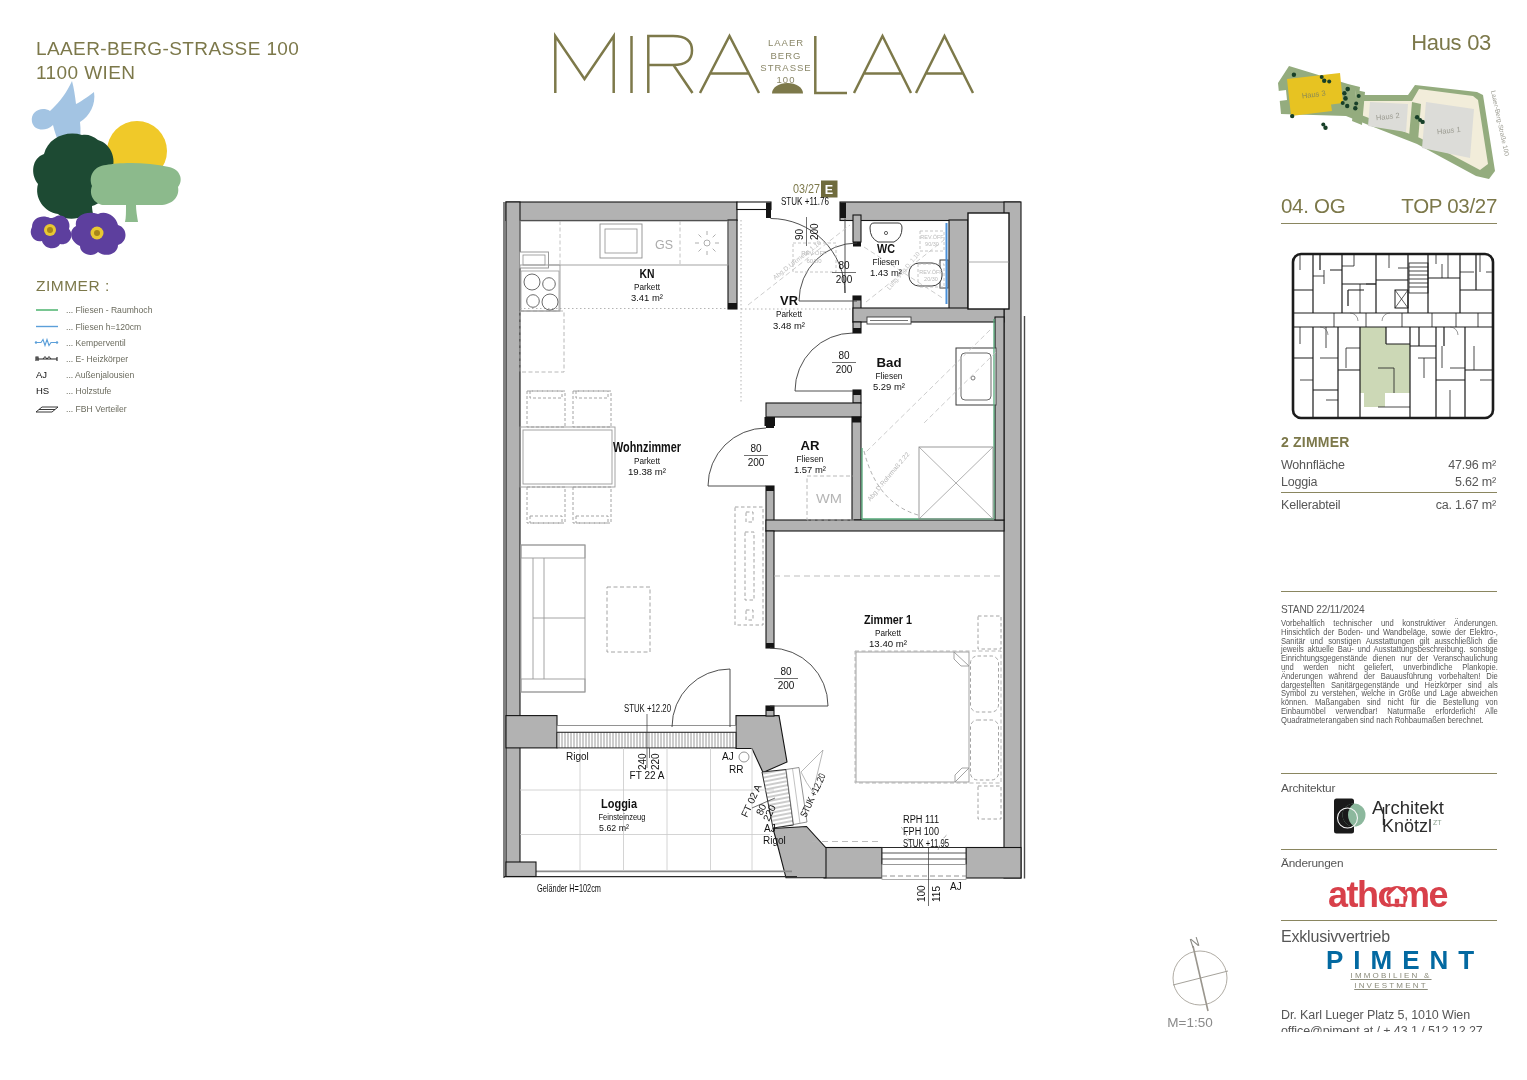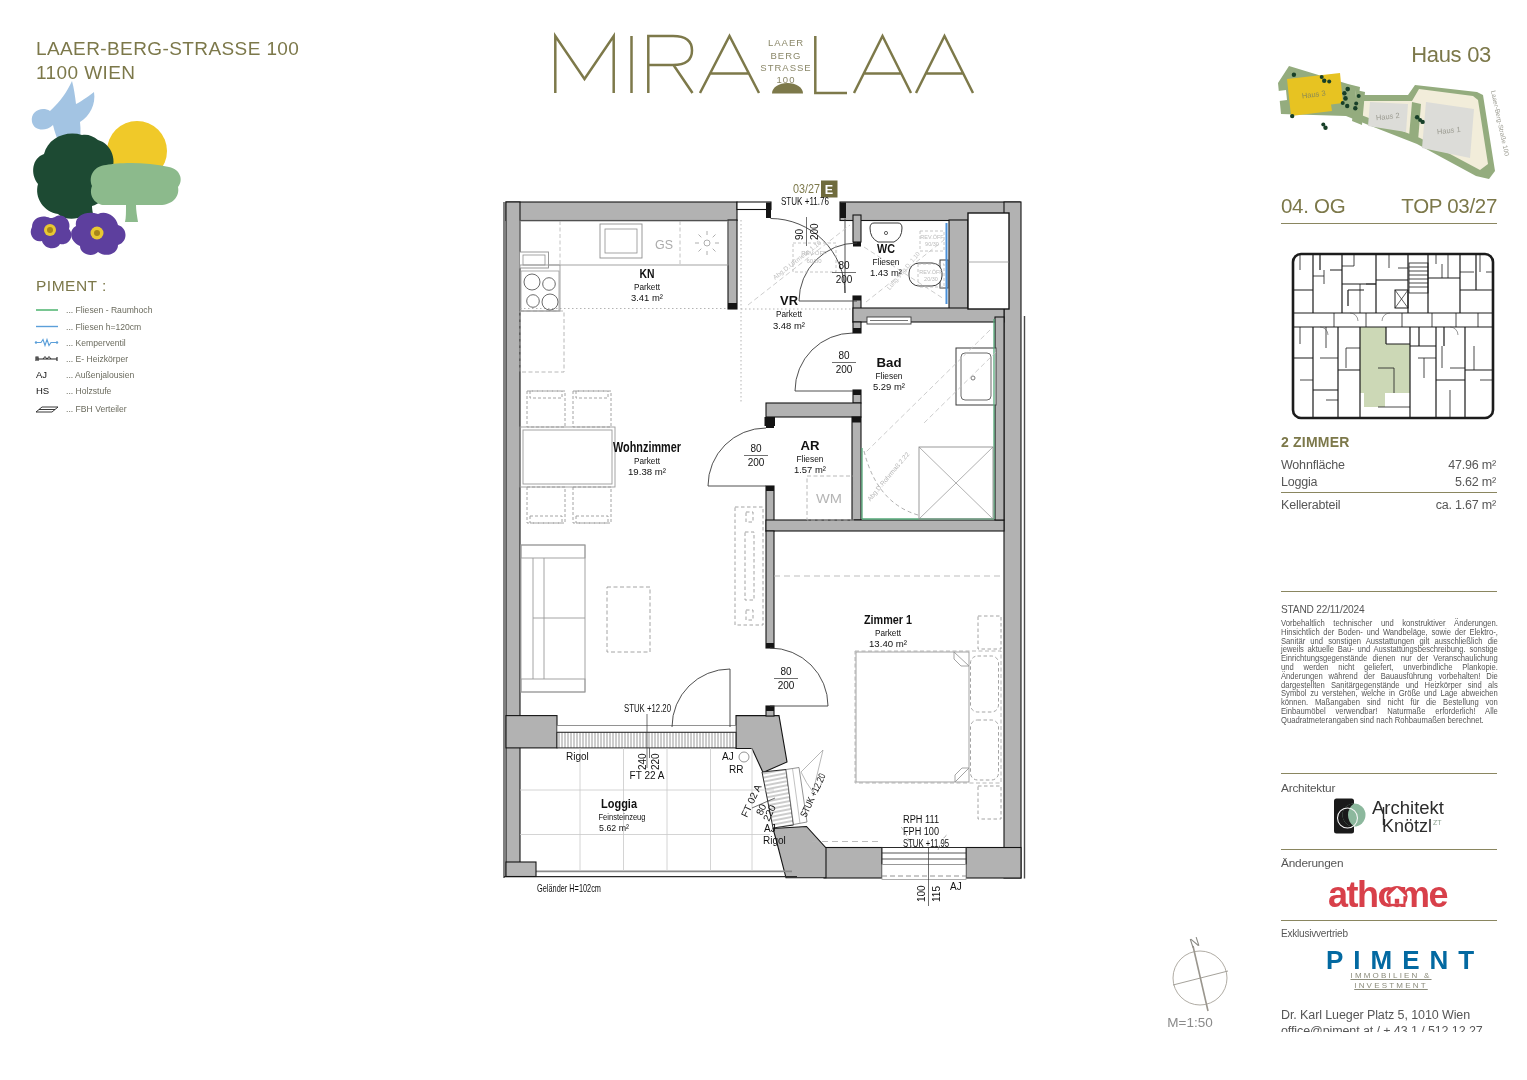--- a/index.html
+++ b/index.html
@@ -28,21 +28,21 @@
 
   <path d="M30,140 C22,136 12,140 12,149 C8,156 14,165 22,163 C24,171 36,173 40,166 C49,168 55,158 49,151 C52,142 42,134 35,139 C33,140 31,140 30,140 Z" fill="#5d3f9e"></path>
   <circle cx="30" cy="152" r="6" fill="#e8c832"></circle>
   <circle cx="30" cy="152" r="3" fill="#a8861a"></circle>
 
   <path d="M78,136 C66,132 54,138 56,148 C48,152 50,164 60,168 C60,176 72,180 78,174 C86,180 98,176 98,167 C108,164 108,150 98,147 C96,138 86,132 78,136 Z" fill="#5d3f9e"></path>
   <circle cx="77" cy="155" r="6.5" fill="#e8c832"></circle>
   <circle cx="77" cy="155" r="3" fill="#a8861a"></circle>
 </svg>
 
-<div class="abs olive" style="left:36px;top:277px;font-size:15.5px;letter-spacing:0.5px;">PIMENT :</div>
+<div class="abs olive" style="left:36px;top:277px;font-size:15.5px;letter-spacing:0.5px;">ZIMMER :</div>
 
 <svg class="abs" style="left:30px;top:298px;" width="210" height="125" viewBox="0 0 210 125">
 
   <line x1="6" y1="12" x2="28" y2="12" stroke="#3fae63" stroke-width="1.4"></line>
   <text x="36" y="15" font-size="8.6" fill="#6b6b5e">... Fliesen - Raumhoch</text>
 
   <line x1="6" y1="28.5" x2="28" y2="28.5" stroke="#5b9fd9" stroke-width="1.4"></line>
   <text x="36" y="31.5" font-size="8.6" fill="#6b6b5e">... Fliesen h=120cm</text>
 
   <path d="M6,44.5 h5 l2,-3 2,6 2,-6 2,6 2,-3 h5" fill="none" stroke="#5b9fd9" stroke-width="1.1"></path>
@@ -85,21 +85,21 @@
   <g fill="#8a8768" font-size="9.5" letter-spacing="1" text-anchor="middle" font-family="Liberation Sans,sans-serif">
     <text x="246" y="17.5">LAAER</text>
     <text x="246" y="30.5">BERG</text>
     <text x="246" y="42.5">STRASSE</text>
     <text x="246" y="54.5">100</text>
   </g>
 
   <path d="M232,65.5 A15.5,10.5 0 0 1 263,65.5 Z" fill="#7d794a"></path>
 </svg>
 
-<div class="abs olive" style="left:1281px;top:30px;width:210px;text-align:right;font-size:22px;letter-spacing:-0.3px;margin-top:12px;">Haus 03</div>
+<div class="abs olive" style="left:1281px;top:30px;width:210px;text-align:right;font-size:22px;letter-spacing:-0.3px;">Haus 03</div>
 
 <svg class="abs" style="left:1272px;top:58px;" width="245" height="125" viewBox="0 0 245 125">
 
   <path d="M6,25 L17,8 L76,26 L88,29 L87,37 L136,37 L143,27 L205,34 L211,37 L223,113 L217,121 L204,118 L145,86 L99,68 L74,58 L9,56 Z" fill="#94ac7e"></path>
 
   <path d="M84,32 L83,43 L140,43 L147,31 L201,38 L206,42 L216,106 L208,112 L148,80 L102,62 L84,55 Z" fill="#f2edda"></path>
 
   <path d="M15,21 L68,15 L71,45 L59,46.5 L60,53 L19,58 Z" fill="#e7c322"></path>
   <text x="42" y="39" font-size="7.5" fill="#8a8a55" text-anchor="middle" transform="rotate(-7 42 39)">Haus 3</text>
 
@@ -221,21 +221,21 @@
   <g id="athouse">
     <circle cx="72" cy="22.6" r="10.6" fill="#d8404a"></circle>
     <polygon points="72,13.6 81.2,22.3 62.8,22.3" fill="#ffffff"></polygon>
     <rect x="65.6" y="21" width="12.8" height="8.8" fill="#ffffff"></rect>
     <rect x="69.8" y="24.8" width="4.4" height="5" fill="#d8404a"></rect>
   </g>
 </svg>
 
 <div class="abs" style="left:1281px;top:920px;width:216px;height:1px;background:#8a8660;"></div>
 
-<div class="abs gray" style="left:1281px;top:928px;font-size:10px;letter-spacing:-0.2px;">Exklusivvertrieb</div>
+<div class="abs gray" style="left:1281px;top:928px;font-size:16px;letter-spacing:-0.2px;">Exklusivvertrieb</div>
 
 <div class="abs" style="left:1316px;top:945px;width:152px;text-align:center;font-size:26px;font-weight:bold;letter-spacing:10px;text-indent:10px;color:#0369a1;">PIMENT</div>
 <div class="abs" style="left:1318px;top:971px;width:146px;text-align:center;font-size:8px;letter-spacing:2.2px;color:#8b8b7b;line-height:9.5px;text-decoration:underline;">IMMOBILIEN &amp;<br>INVESTMENT</div>
 
 <div class="abs gray" style="left:1281px;top:1007px;font-size:12.5px;line-height:16.2px;letter-spacing:-0.1px;">Dr. Karl Lueger Platz 5, 1010 Wien<br>office@piment.at / + 43 1 / 512 12 27<br>www.piment.at</div>
 
 <div class="abs" style="left:511px;top:1030px;font-size:21px;color:#7f7c5c;letter-spacing:0.3px;">www.miralaa.at</div>
 
 <div class="abs" style="left:1140px;top:1015px;width:100px;text-align:center;font-size:13.5px;color:#8a8a8a;">M=1:50</div>
 

